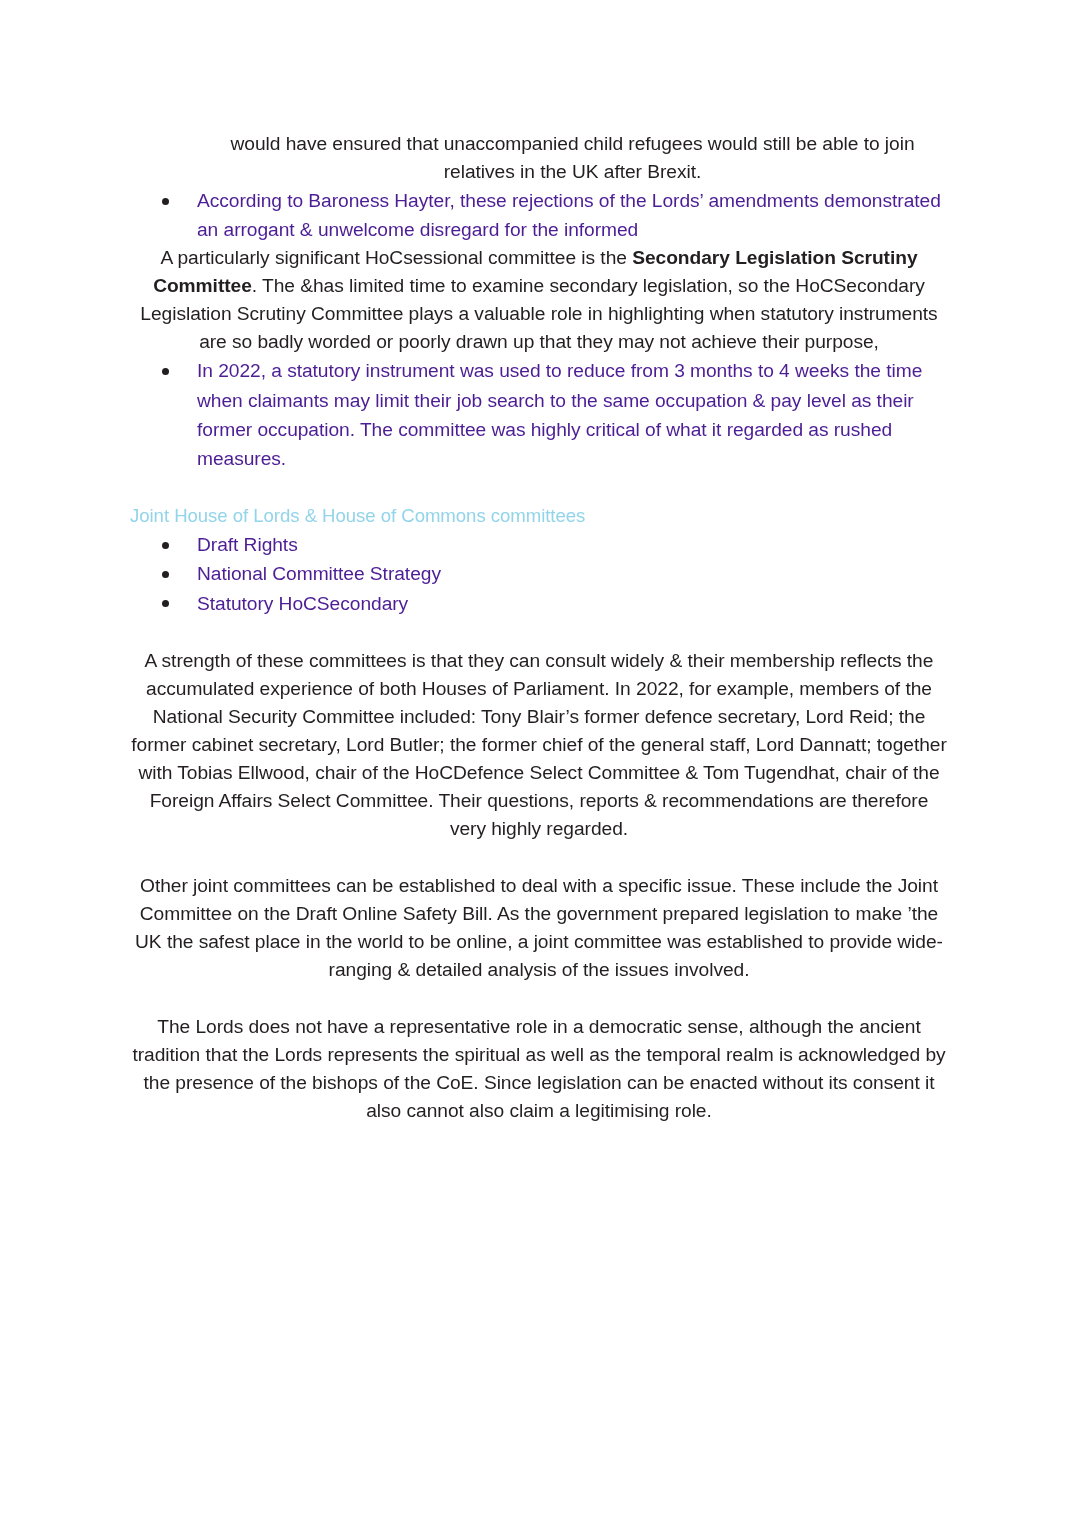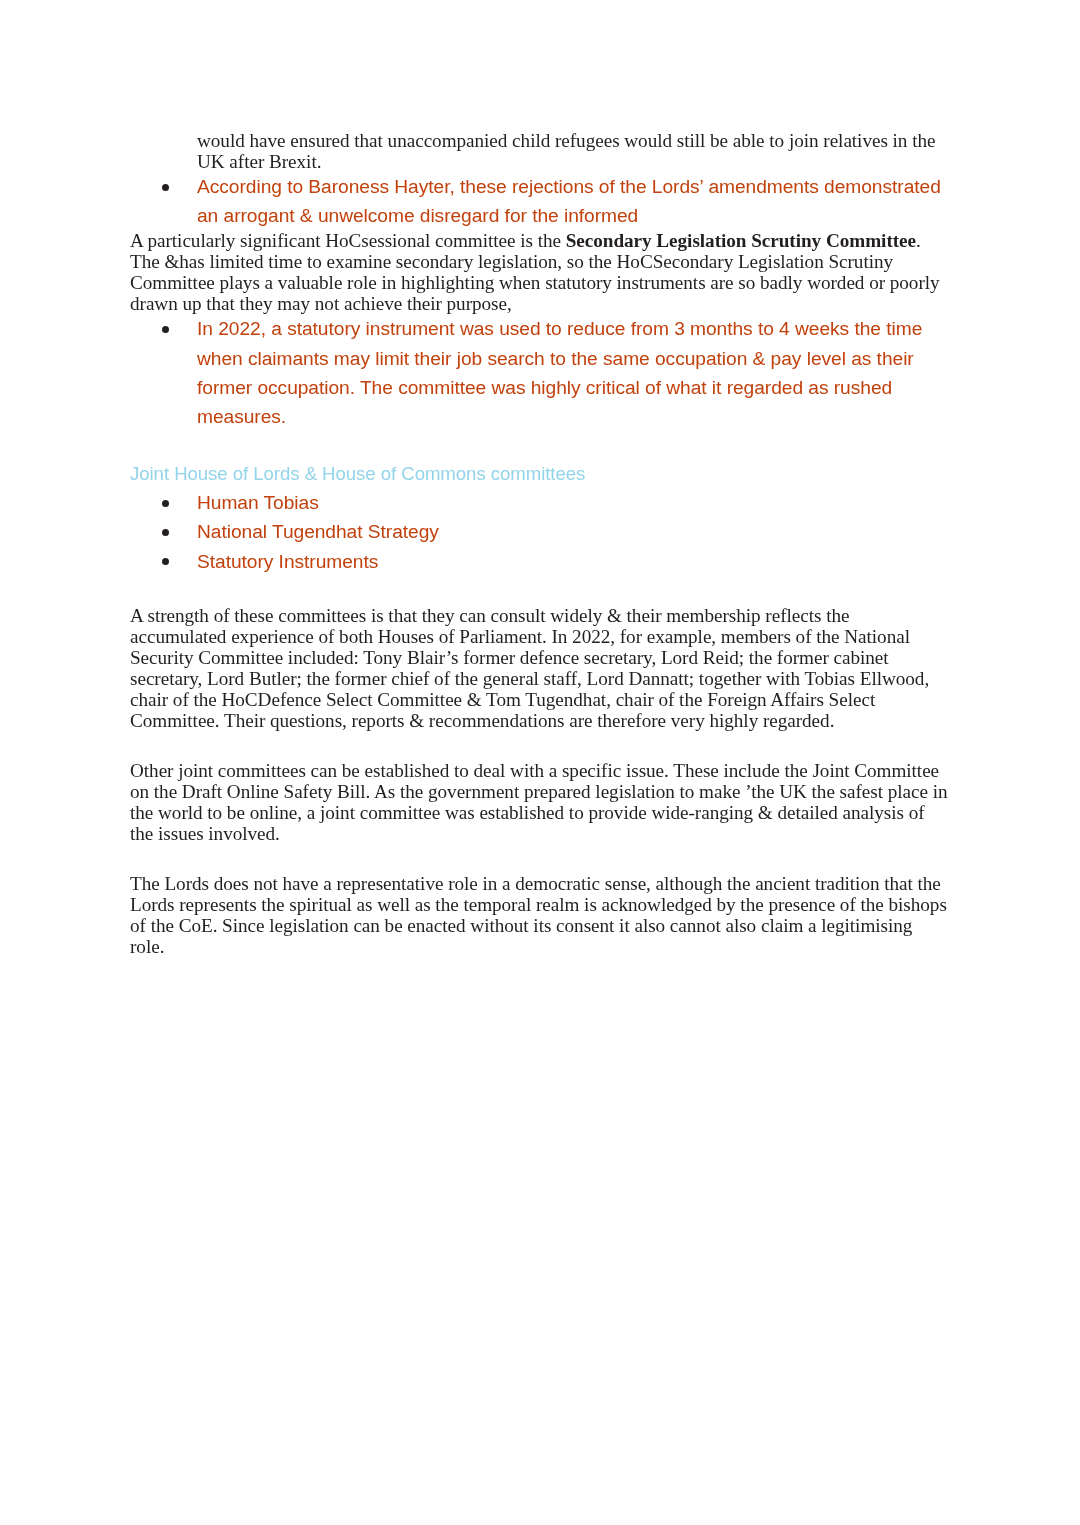--- a/index.html
+++ b/index.html
@@ -21,45 +21,44 @@
     left: 130px;
     top: 130px;
     width: 818px;
   }
   p, ul, li, h2 {
     margin: 0;
     padding: 0;
   }
   .para {
     font-size: 19.2px;
-    line-height: 21px;
+    line-height: 28px;
     letter-spacing: -0.05px;
     color: #231f20;
-    text-align: left;
-    font-family: Liberation Serif, serif;
+    text-align: center;
   }
   .para b, .bold {
     font-weight: bold;
   }
   
   .cont-indent {
     padding-left: 67px;
   }
   ul.bullets {
     list-style: none;
     margin: 0;
     padding: 0;
   }
   ul.bullets > li {
     position: relative;
     padding-left: 67px;
     font-size: 19.2px;
     line-height: 29.2px;
     letter-spacing: -0.05px;
-    color: #c2410c;
+    color: #4c1d95;
   }
   ul.bullets > li .dot {
     position: absolute;
     left: 32px;
     top: 11.5px;
     width: 7px;
     height: 7px;
     border-radius: 50%;
     background: #231f20;
   }
@@ -97,29 +96,29 @@
     </ul>
 
     <div class="gap-sm"></div>
 
     <h2 class="heading">Joint House of Lords &amp; House of Commons committees</h2>
 
 
     <ul class="bullets">
       <li>
         <span class="dot"></span>
-        <span>Human Tobias</span>
+        <span>Draft Rights</span>
       </li>
       <li>
         <span class="dot"></span>
-        <span>National Tugendhat Strategy</span>
+        <span>National Committee Strategy</span>
       </li>
       <li>
         <span class="dot"></span>
-        <span>Statutory Instruments</span>
+        <span>Statutory HoCSecondary</span>
       </li>
     </ul>
 
     <div class="gap-sm"></div>
 
     <p class="para">A strength of these committees is that they can consult widely &amp; their membership reflects the accumulated experience of both Houses of Parliament. In 2022, for example, members of the National Security Committee included: Tony Blair’s former defence secretary, Lord Reid; the former cabinet secretary, Lord Butler; the former chief of the general staff, Lord Dannatt; together with Tobias Ellwood, chair of the HoCDefence Select Committee &amp; Tom Tugendhat, chair of the Foreign Affairs Select Committee. Their questions, reports &amp; recommendations are therefore very highly regarded.</p>
 
     <div class="gap-sm"></div>
 
     <p class="para">Other joint committees can be established to deal with a specific issue. These include the Joint Committee on the Draft Online Safety Bill. As the government prepared legislation to make ’the UK the safest place in the world to be online, a joint committee was established to provide wide-ranging &amp; detailed analysis of the issues involved.</p>

